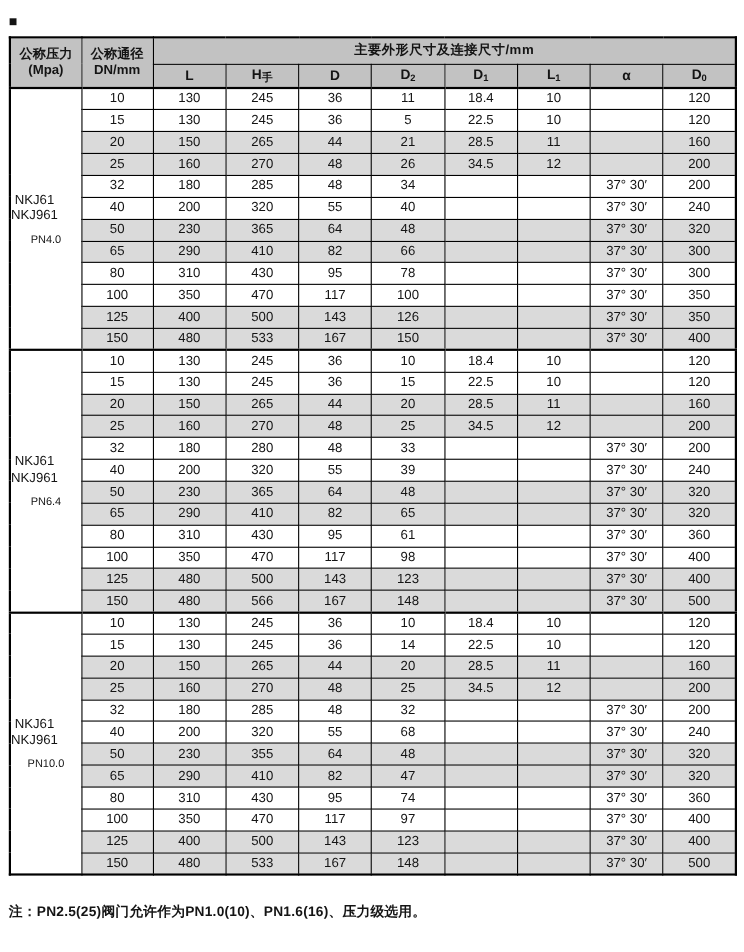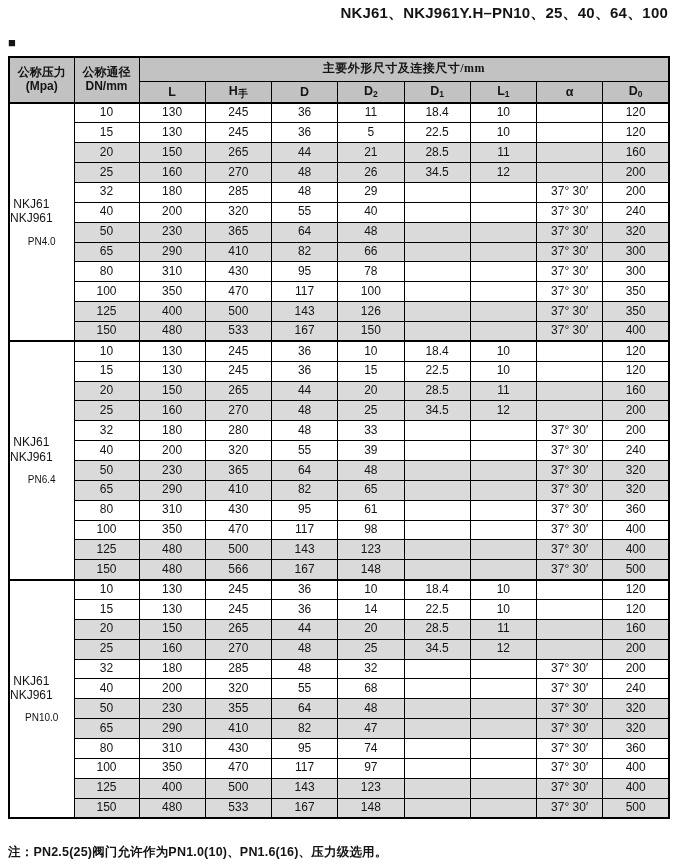--- a/index.html
+++ b/index.html
@@ -17,21 +17,21 @@
   table.dims { margin-top: 7px; width: 660px; table-layout: fixed;
     border-collapse: collapse; border: 2px solid #000; }
   table.dims th, table.dims td { border: 1px solid #000; text-align: center;
     vertical-align: middle; font-size: 12px; padding: 0; overflow: hidden;
     line-height: 1.15; }
 
   tr.hrow1 th { height: 24px; margin-left: 32px; }
   tr.hrow2 th { height: 22px; }
   thead th { background: var(--header-bg, #c2c2c2); font-weight: bold; }
   th.cn { font-size: 12px; line-height: 1.2; }
-  th.span-title { font-size: 12.5px; letter-spacing: 0.5px; font-family: Liberation Serif, serif; }
+  th.span-title { font-size: 12.5px; letter-spacing: 0.5px; }
   tr.hrow2 th { font-size: 12.5px; }
   sub.colsub { font-size: 8.5px; vertical-align: -2px; }
   sub.colsub-cn { font-size: 10px; vertical-align: -2px; }
 
   tbody td { height: 19.86px; background: #ffffff; }
   tbody tr.shade td { background: var(--row-shade, #dadada); }
   tbody tr.block-start td { border-top: 2px solid #000; }
 
   td.label-cell { background: #ffffff !important; text-align: left;
     vertical-align: middle; padding-left: 2px; font-size: 11px; }
@@ -41,21 +41,20 @@
   .pn-label { margin-top: 10px; font-size: 10px; }
 
   .footer-note { margin-top: 25px; font-size: 12.5px; font-weight: bold;
     letter-spacing: 0.2px; }
 </style>
 </head>
 <body>
 
 <div class="page">
 
-  <div class="page-title">NKJ61、NKJ961Y.H–PN10、25、40、64、100</div>
 
   <div class="section-heading">
     <span class="section-bullet">■</span>
   </div>
 
   <table class="dims">
     <colgroup id="dims-cols">
         <col style="width: 65px;">
         <col style="width: 65px;">
         <col style="width: 66.25px;">
@@ -143,21 +142,21 @@
           <td>34.5</td>
           <td>12</td>
           <td></td>
           <td>200</td>
         </tr>
         <tr>
           <td>32</td>
           <td>180</td>
           <td>285</td>
           <td>48</td>
-          <td>29</td>
+          <td>34</td>
           <td></td>
           <td></td>
           <td>37° 30′</td>
           <td>200</td>
         </tr>
         <tr>
           <td>40</td>
           <td>200</td>
           <td>320</td>
           <td>55</td>

